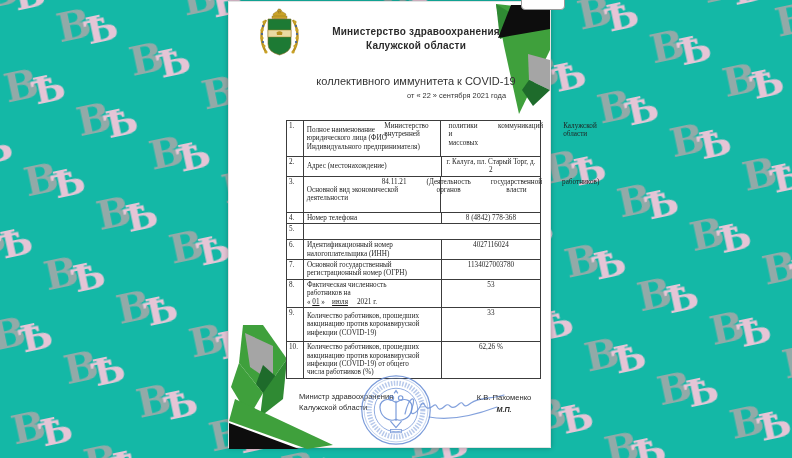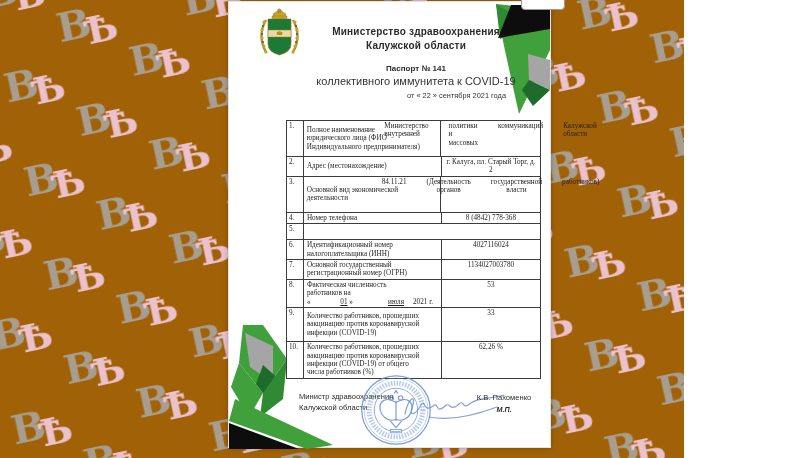--- a/index.html
+++ b/index.html
@@ -1,16 +1,16 @@
 <!DOCTYPE html>
 <html style="--ribbon-green: #3fa03c; --ribbon-mid-green: #2f8a33; --ribbon-dark-green: #1e6b2b; --ribbon-gray: #a5a5a5; --ribbon-black: #0d0d0d; --stamp-blue: #6d91d6; --watermark-gray: #a8a8a8; --watermark-pink: #f0c6d9; --shield-green: #1d7a34; --crown-gold: #c9a227;"><head>
 <meta charset="utf-8">
 <style>
   html,body{margin:0;padding:0;background:#ffffff;}
-  .page{position:relative;width:684px;height:458px;overflow:hidden;background:#a16207;
+  .page{position:relative;width:792px;height:458px;overflow:hidden;background:#14b8a6;
         font-family:"Liberation Sans",sans-serif;}
   .wm-bg{position:absolute;left:0;top:0;z-index:0;}
   .wm-letter-b{font:bold 40px "DejaVu Serif",serif;fill:var(--watermark-gray,#a8a8a8);opacity:.85;}
   .wm-letter-yat{font:bold 38px "DejaVu Serif",serif;fill:var(--watermark-pink,#f0c6d9);opacity:.95;}
 
   .doc{position:absolute;left:228px;top:1px;width:323px;height:447px;background:#fff;
        z-index:1;box-shadow:0 0 5px rgba(0,0,0,.28);border:1px solid #e3e3e3;box-sizing:border-box;}
 
   .corner-tr{position:absolute;right:0;top:0;}
   .corner-bl{position:absolute;left:0;top:323px;}
@@ -41,21 +41,21 @@
            display:flex;flex-direction:column;justify-content:center;}
   .t-value{width:99px;padding:1px 2px;box-sizing:border-box;display:flex;flex-direction:row;
            justify-content:center;text-align:center;gap:20px;}
   .t-row:nth-child(1){min-height:36px;}
   .t-row:nth-child(3){min-height:36px;}
   .t-row:nth-child(5){min-height:16px;}
   .t-row:nth-child(5) .t-value{justify-content:flex-start;}
   .t-row:nth-child(8){min-height:27px;}
   .t-row:nth-child(9){min-height:34px;}
   .t-row:nth-child(10){min-height:36px;}
-  .u{text-decoration:underline;margin-left:28px;}
+  .u{text-decoration:underline;}
 
   .minister{position:absolute;left:70px;top:390px;font-size:7.6px;line-height:10.5px;color:#2b2b2b;}
   .signer{position:absolute;left:240px;top:391px;width:70px;text-align:center;
           font-size:7.6px;color:#2b2b2b;}
   .signer .mp{font-style:italic;font-size:7.2px;margin-top:3px;font-weight:bold;}
 
   .stamp{position:absolute;left:130px;top:371px;opacity:.9;}
   .stamp *{stroke:var(--stamp-blue,#6d91d6);}
   .signature{position:absolute;left:170px;top:388px;}
   .signature path{stroke:#6d91d6;stroke-width:1.2;fill:none;stroke-linecap:round;opacity:.85;}
@@ -134,21 +134,20 @@
       </g>
       <path d="M10,13 h23 v25 q0,8 -11.5,11 q-11.5,-3 -11.5,-11 z" fill="#1d7a34" stroke="#8a6d1f" stroke-width="0.6"></path>
       <rect x="10" y="24" width="23" height="7" fill="#ead9a2" stroke="#a08020" stroke-width="0.5"></rect>
       <path d="M18.5,26.5 q3,-2.5 6,0 l-0.5,2.5 h-5 z" fill="#b8901f"></path>
     </svg>
 
     <div class="ministry">
       <div>Министерство здравоохранения</div>
       <div>Калужской области</div>
     </div>
-    <div class="passport-title">Паспорт № 141</div>
     <div class="passport-sub">коллективного иммунитета к COVID-19</div>
     <div class="date-line">от « 22 » сентября 2021 года</div>
 
     <div class="doc-table">
         <div class="t-row">
           <div class="t-num">1.</div>
           <div class="t-label">
             <div>Полное наименование</div>
             <div>юридического лица (ФИО</div>
             <div>Индивидуального предпринимателя)</div>

